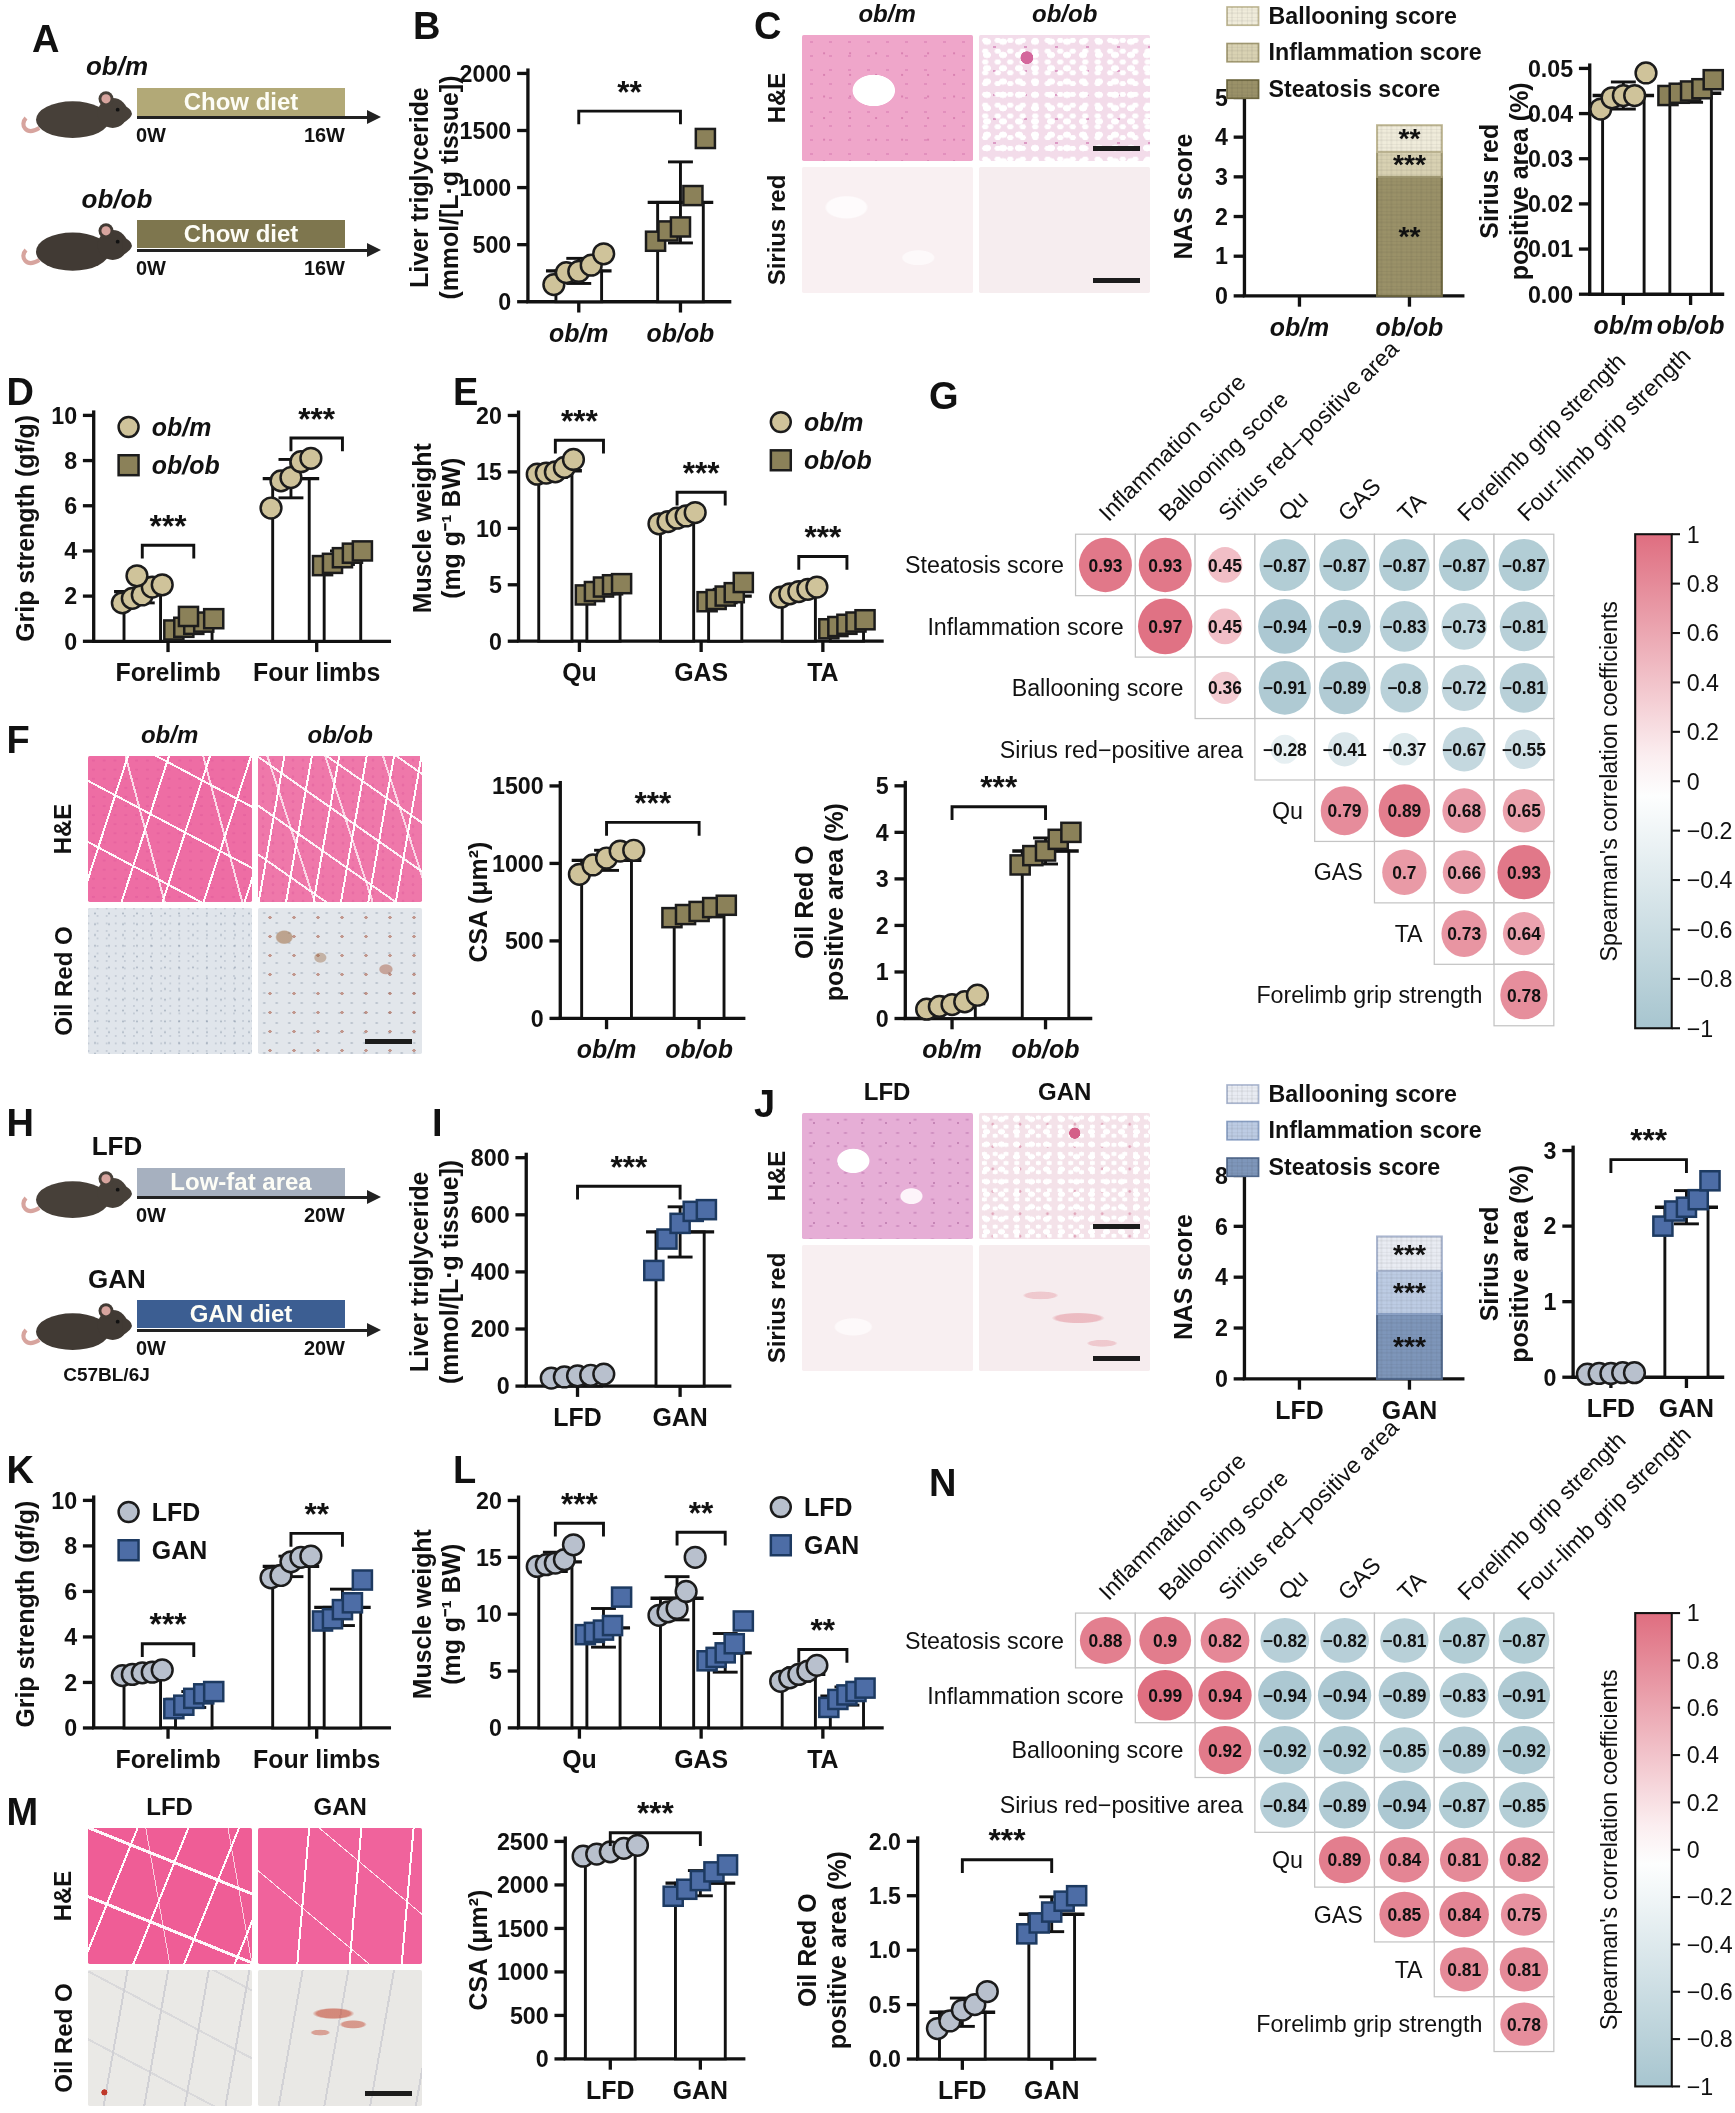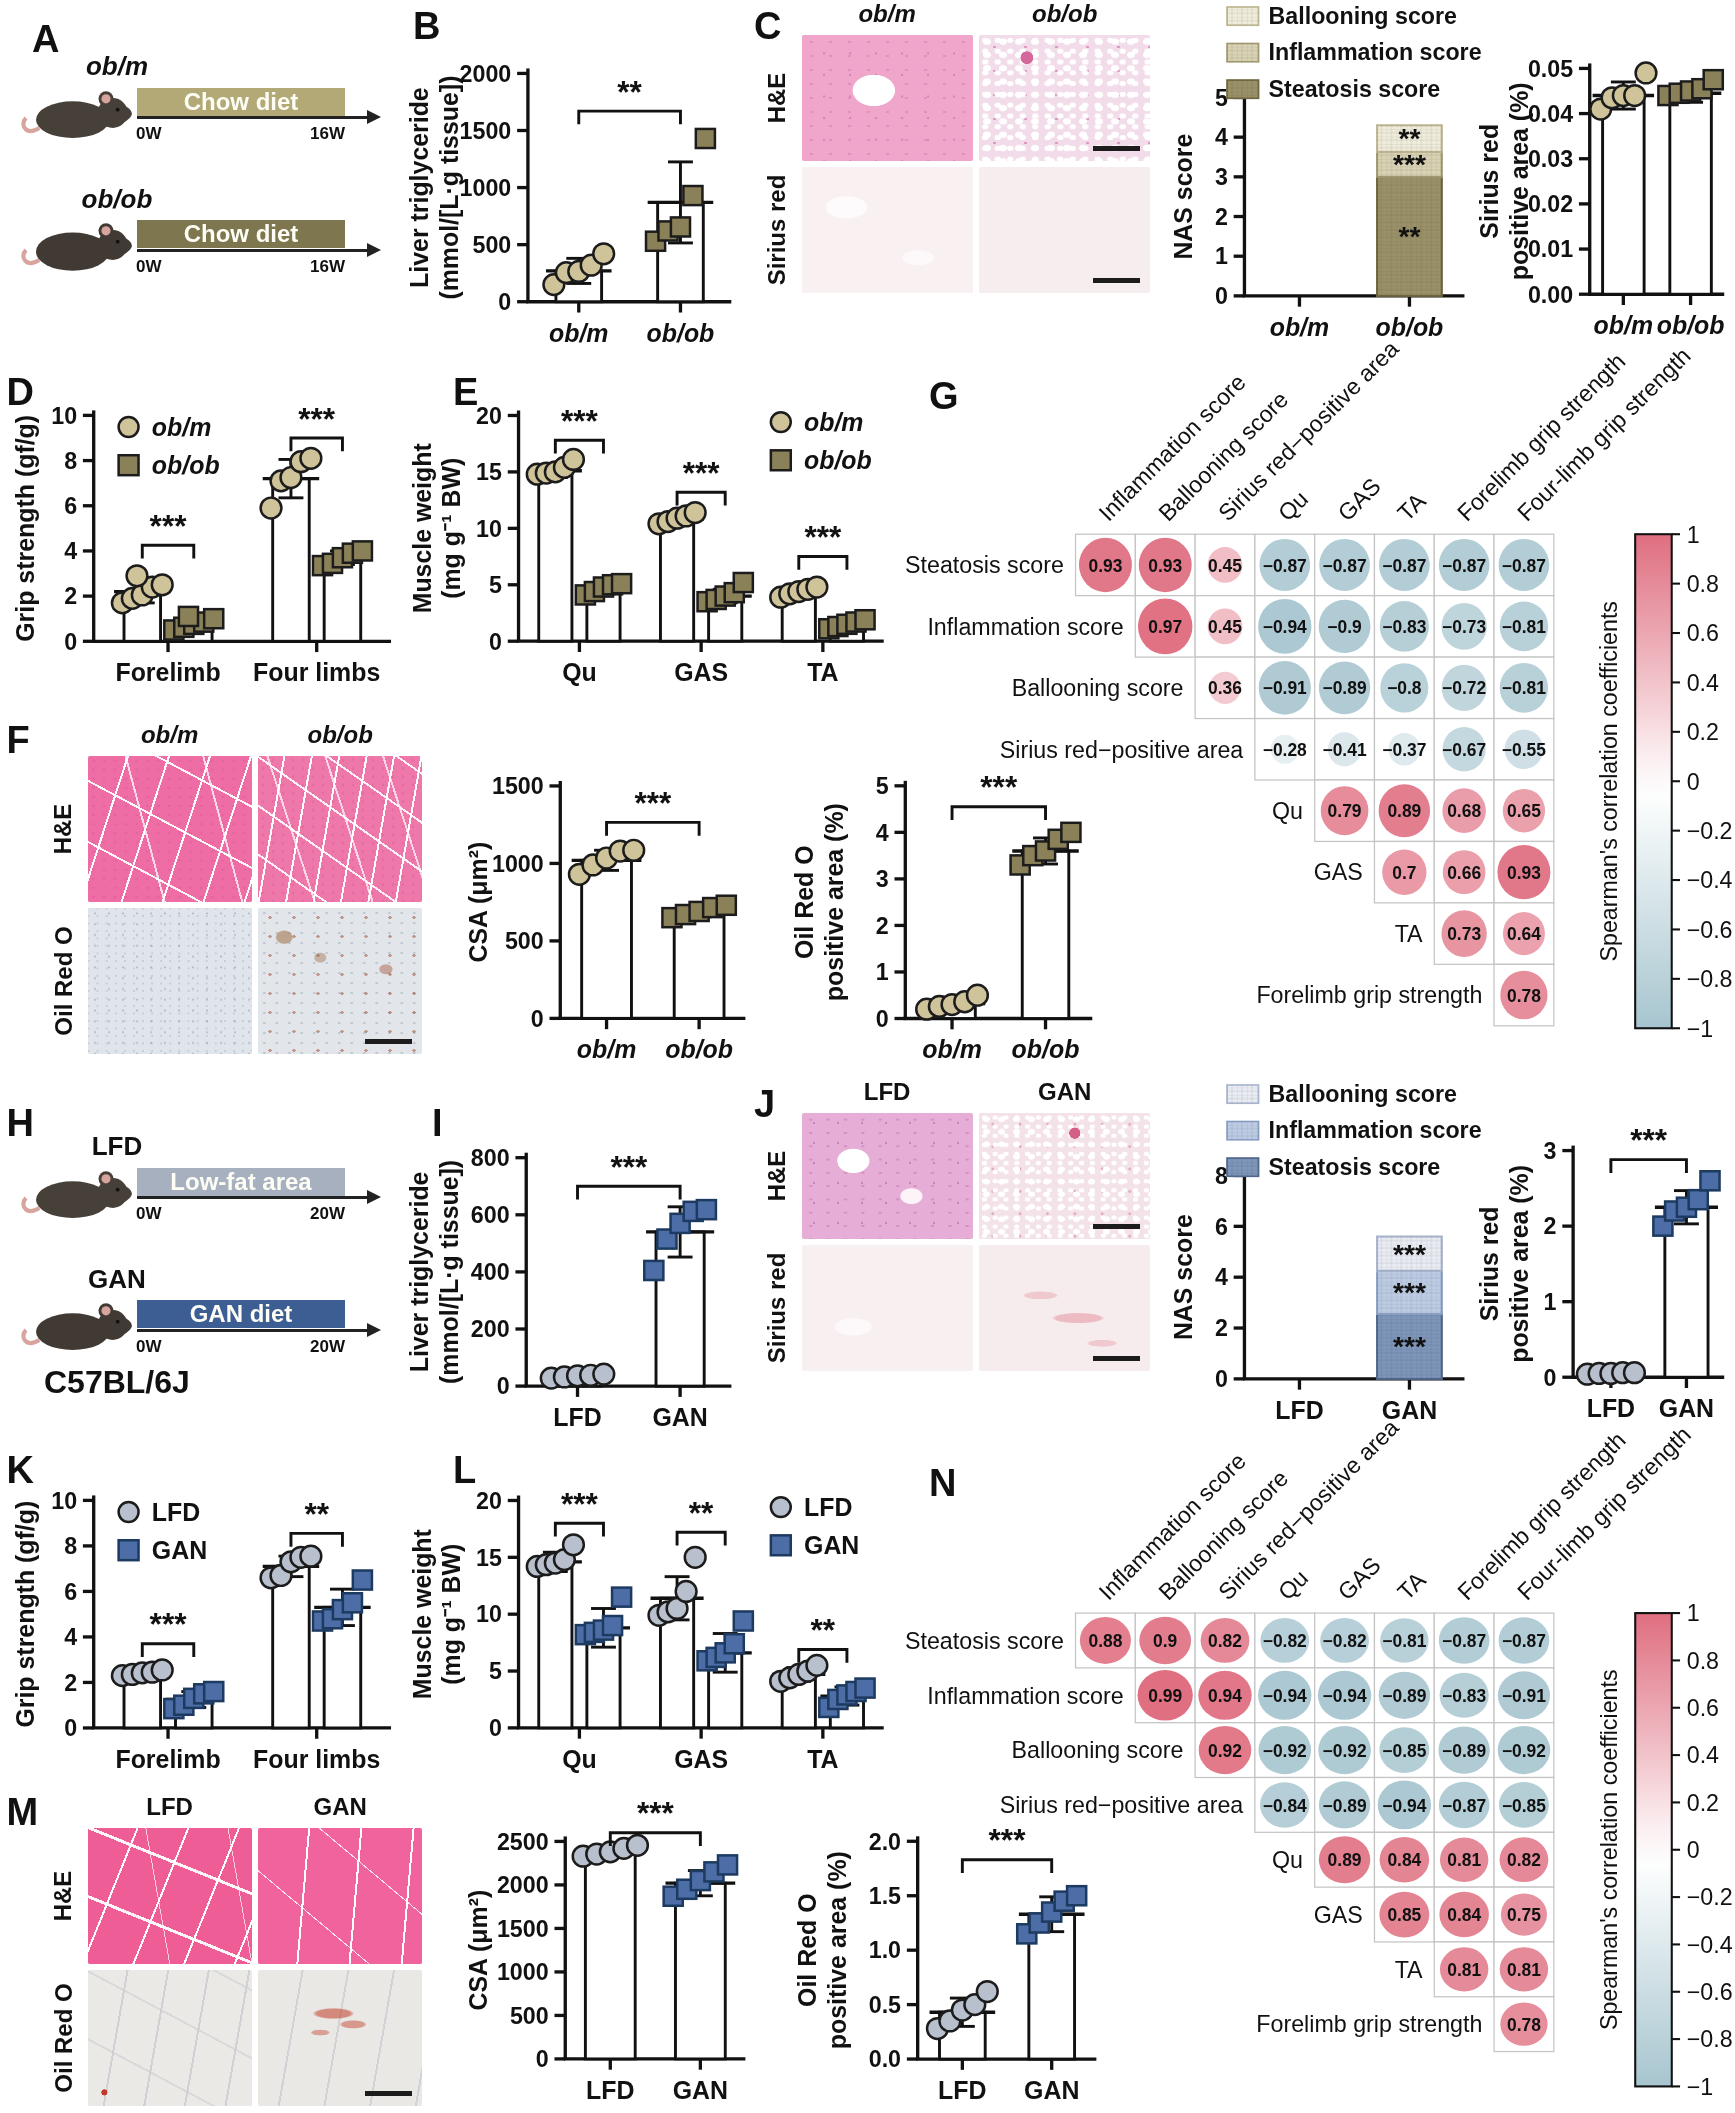--- a/index.html
+++ b/index.html
@@ -10,22 +10,22 @@
   .chart svg{overflow:visible;display:block;}
   
   .tl{position:absolute;}
   .tl .gname{position:absolute;font-weight:bold;font-size:26px;text-align:center;}
   .tl .it{font-style:italic;}
   .tl .dietbar{position:absolute;height:28px;display:flex;align-items:center;justify-content:center;
                color:#fdfdf6;font-weight:bold;font-size:24px;}
   .tl .bline{position:absolute;height:3.3px;background:#222;}
   .tl .barrow{position:absolute;width:0;height:0;border-left:14px solid #222;
               border-top:7.5px solid transparent;border-bottom:7.5px solid transparent;}
-  .tl .wk{position:absolute;font-weight:bold;font-size:17px;}
-  .tl .strain{position:absolute;font-weight:bold;font-size:32px;text-align:center;}
+  .tl .wk{position:absolute;font-weight:bold;font-size:20px;}
+  .tl .strain{position:absolute;font-weight:bold;font-size:19px;text-align:center;}
   .mouse{position:absolute;}
   
   .hist{position:absolute;display:grid;gap:6.6px;}
   .hist .hd{font-weight:bold;font-size:24px;text-align:center;align-self:end;}
   .hist .hd.it{font-style:italic;}
   .vlabel{display:flex;align-items:center;justify-content:center;}
   .vlabel span{transform:rotate(-90deg);white-space:nowrap;font-weight:bold;font-size:24px;}
   .himg{position:relative;border-radius:1.7px;}
   .scalebar{position:absolute;right:10px;bottom:10px;width:47px;height:5px;background:#1c1c1c;}
   

